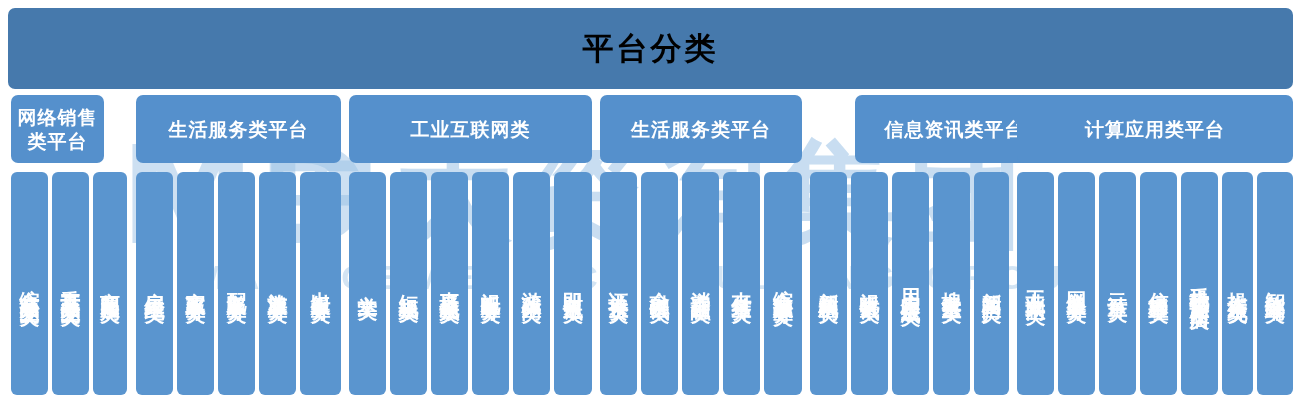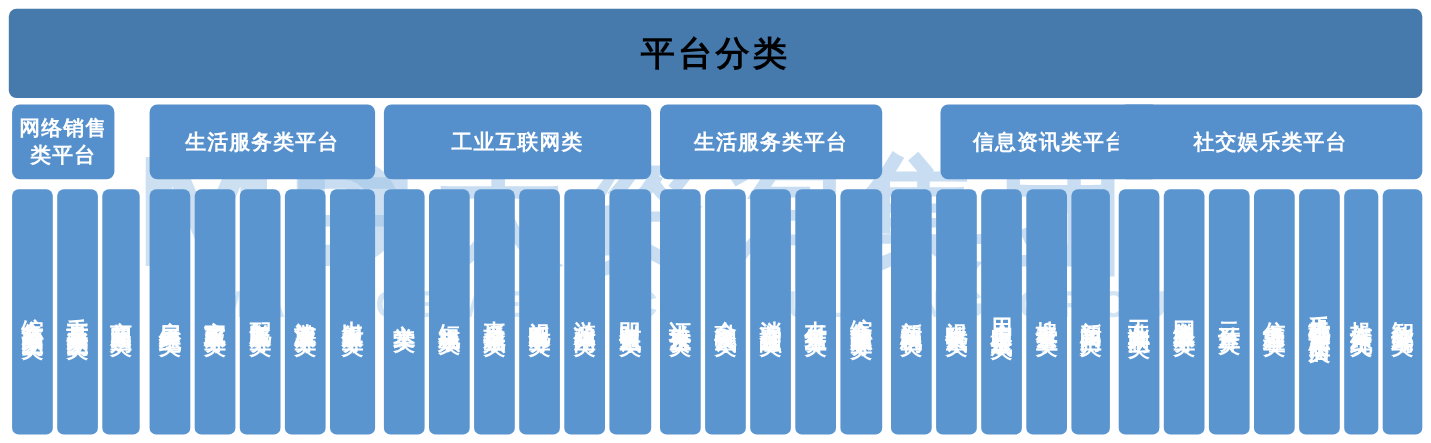--- a/index.html
+++ b/index.html
@@ -178,21 +178,21 @@
       <div class="group-box" style="left: 341px; width: 243px;">
         <div class="group-label">工业互联网类</div>
       </div>
       <div class="group-box" style="left: 592px; width: 202px;">
         <div class="group-label">生活服务类平台</div>
       </div>
       <div class="group-box" style="left: 847px; width: 199px; align-items: center;">
         <div class="group-label">信息资讯类平台</div>
       </div>
       <div class="group-box" style="left: 1009px; width: 276px;">
-        <div class="group-label">社交娱乐类平台</div>
+        <div class="group-label">计算应用类平台</div>
       </div>
     </div>
 
   <div class="leaf-row">
       <div class="leaf-box" style="left: 3px; width: 37px;">
         <span class="leaf-label">综合商品交易类</span>
       </div>
       <div class="leaf-box" style="left: 44px; width: 37px;">
         <span class="leaf-label">垂直商品交易类</span>
       </div>

